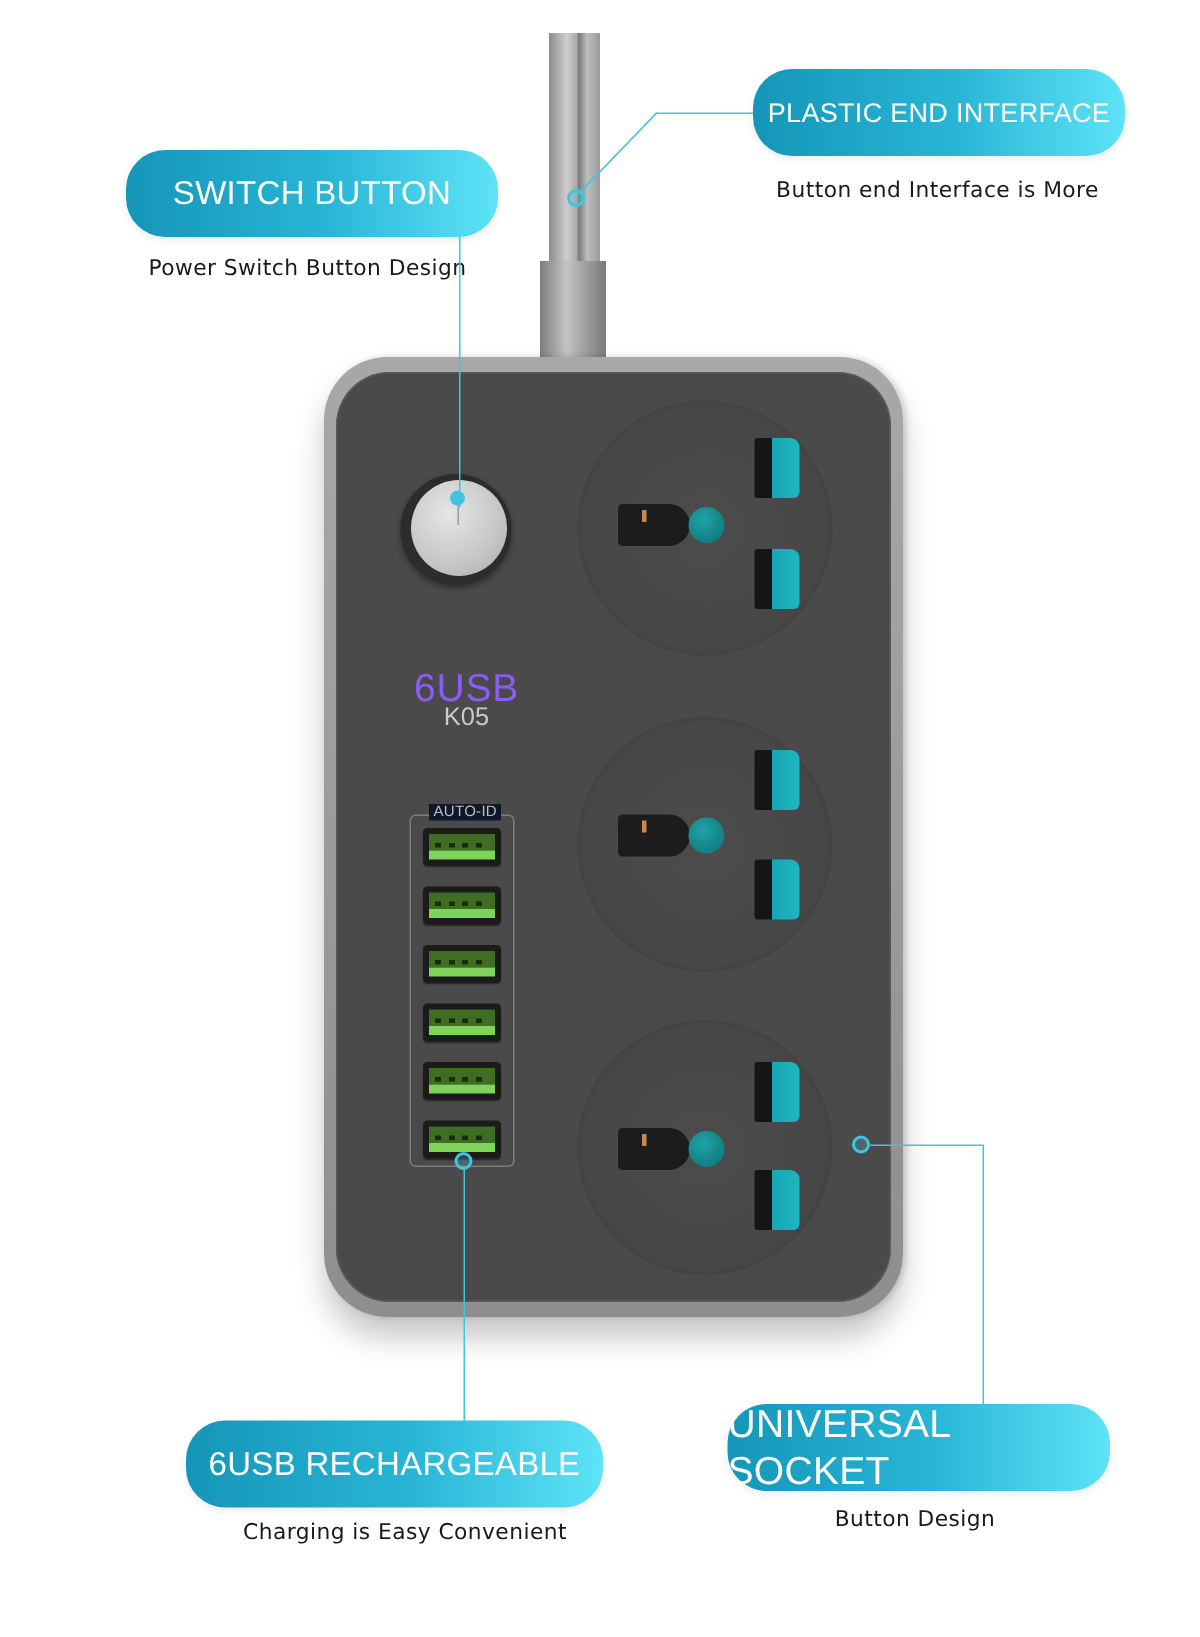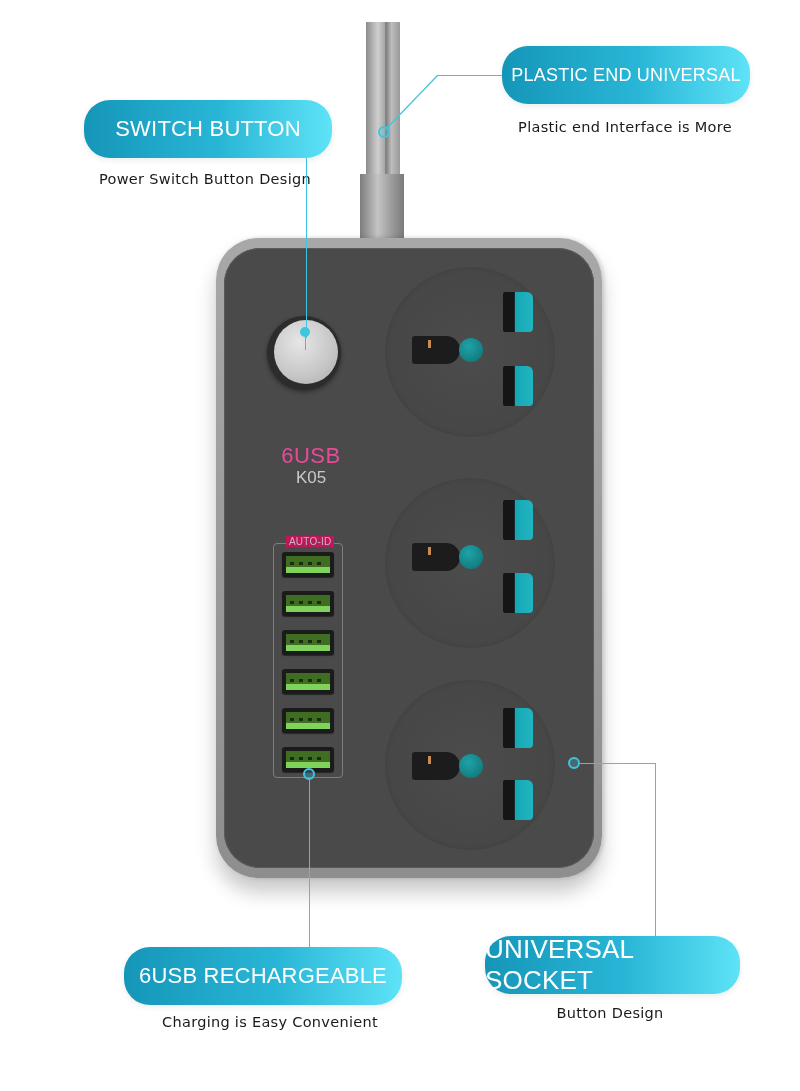--- a/index.html
+++ b/index.html
@@ -48,30 +48,30 @@
     box-shadow: 0 2px 4px rgba(0,0,0,0.4);
   }
   .switch-cap {
     position: absolute; left: 274px; top: 320px; width: 64px; height: 64px;
     border-radius: 50%;
     background: radial-gradient(circle at 40% 35%, #e6e6e6 0%, #c6c6c6 60%, #a9a9a9 100%);
   }
   .switch-mark { position: absolute; left: 305px; top: 336px; width: 1px; height: 14px; background: #9b9b9b; }
 
   .model-title { position: absolute; left: 276px; top: 443px; width: 70px; text-align: center;
-    color: #ec4899; font-family: "Liberation Sans", sans-serif; font-size: 22px; letter-spacing: 0.5px; }
+    color: #8b5cf6; font-family: "Liberation Sans", sans-serif; font-size: 26px; letter-spacing: 0.5px; }
   .model-sub { position: absolute; left: 276px; top: 468px; width: 70px; text-align: center;
     color: #c9c9c9; font-family: "Liberation Sans", sans-serif; font-size: 17px; }
 
   .usb-frame {
     position: absolute; left: 273px; top: 543px; width: 70px; height: 235px;
     border: 1px solid #7d7d7d; border-radius: 4px;
   }
   .usb-label {
-    position: absolute; left: 286px; top: 536px; padding: 0 3px; background: #be185d;
+    position: absolute; left: 286px; top: 536px; padding: 0 3px; background: #0f172a;
     color: #bdbdbd; font-family: "Liberation Sans", sans-serif; font-size: 10px; letter-spacing: 0.2px;
   }
   .usb-port {
     position: absolute; left: 282px; width: 52px; height: 25px; border-radius: 3px;
     background: #1b1b1b; box-shadow: 0 1px 1px rgba(0,0,0,0.5);
   }
   .usb-port .tongue {
     position: absolute; left: 4px; right: 4px; top: 4px; height: 11px;
     background: #3f6e22;
   }
@@ -112,24 +112,24 @@
 <body>
 
 <div class="pill" style="left:84px; top:100px; width:248px; font-size:22px;">
   <span>SWITCH BUTTON</span>
 </div>
 <div class="desc" style="left:70px; top:169px; width:270px;">
   <span>Power Switch Button Design</span>
 </div>
 
 <div class="pill" style="left:502px; top:46px; width:248px; font-size:18px;">
-  <span>PLASTIC END UNIVERSAL</span>
+  <span>PLASTIC END INTERFACE</span>
 </div>
 <div class="desc" style="left:490px; top:117px; width:270px;">
-  <div>Plastic end Interface is More</div>
+  <div>Button end Interface is More</div>
 </div>
 
 <div class="cable"></div>
 <div class="cable-sleeve"></div>
 
 <div class="strip-outer"></div>
 <div class="strip-inner"></div>
 
 <div class="switch-ring"></div>
 <div class="switch-cap"></div>

